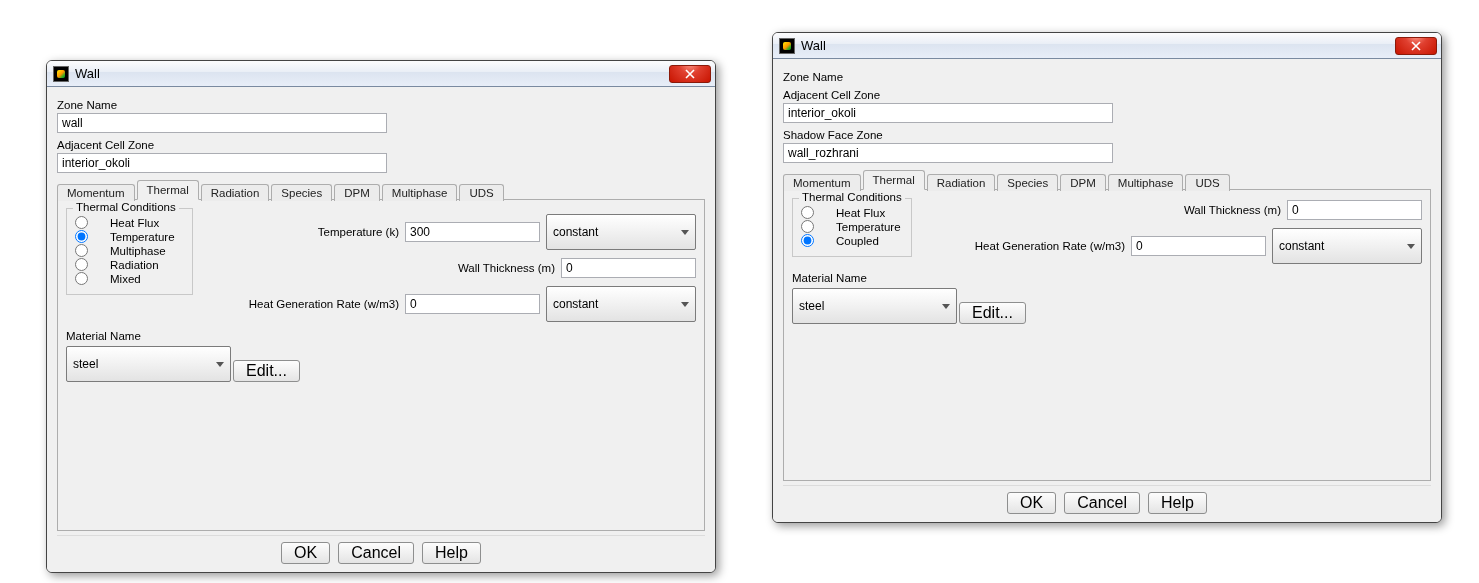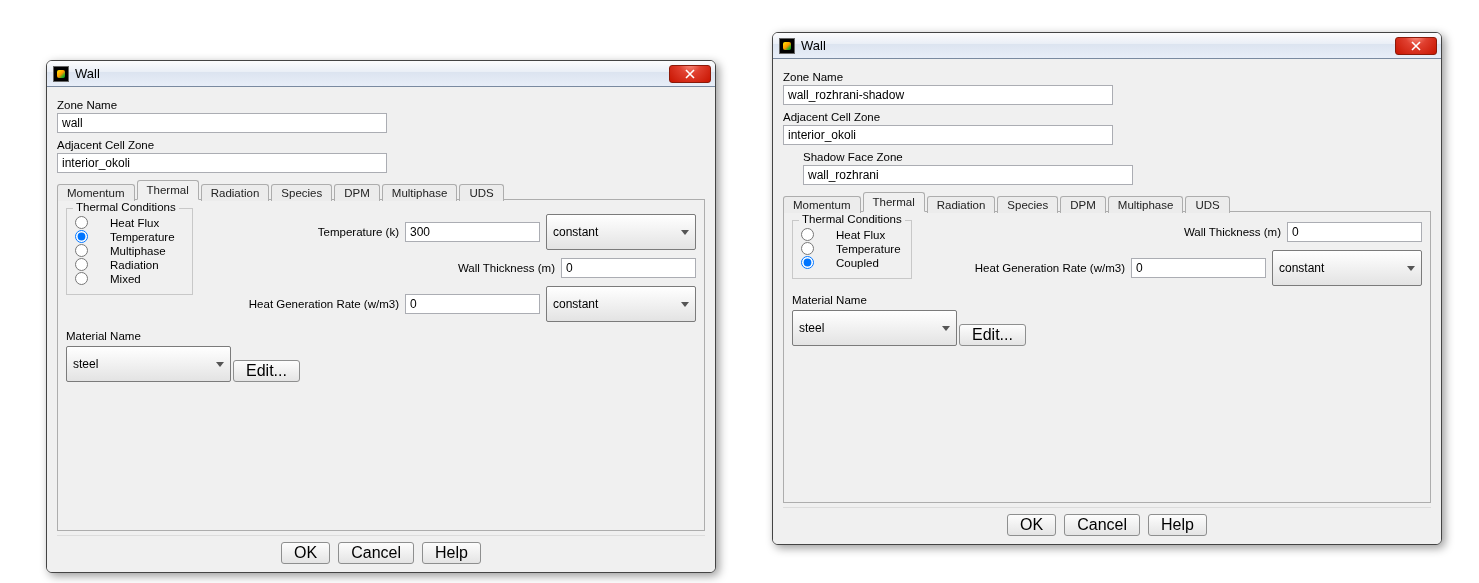--- a/index.html
+++ b/index.html
@@ -333,31 +333,28 @@
     <div class="title">Wall</div>
     <div class="close-btn">
       <svg viewBox="0 0 10 10">
           <path d="M1 1 L9 9 M9 1 L1 9" stroke="#fff" stroke-width="1.6"></path>
         </svg>
     </div>
   </div>
   <div class="content">
     <div class="group" style="width:330px;">
       <span class="section-label">Zone Name</span>
-      <div class="text-input">
-          <span>wall_rozhrani-shadow</span>
-        </div>
     </div>
     <div class="group" style="width:330px;">
       <span class="section-label">Adjacent Cell Zone</span>
       <div class="text-input">
           <span>interior_okoli</span>
         </div>
     </div>
-    <div class="group" style="width:330px;margin-left:20px;">
+    <div class="group" style="width:330px;">
       <span class="section-label">Shadow Face Zone</span>
       <div class="text-input">
           <span>wall_rozhrani</span>
         </div>
     </div>
 
     <div class="tabs">
       <div class="tab">Momentum</div>
       <div class="tab active">Thermal</div>
       <div class="tab">Radiation</div>

